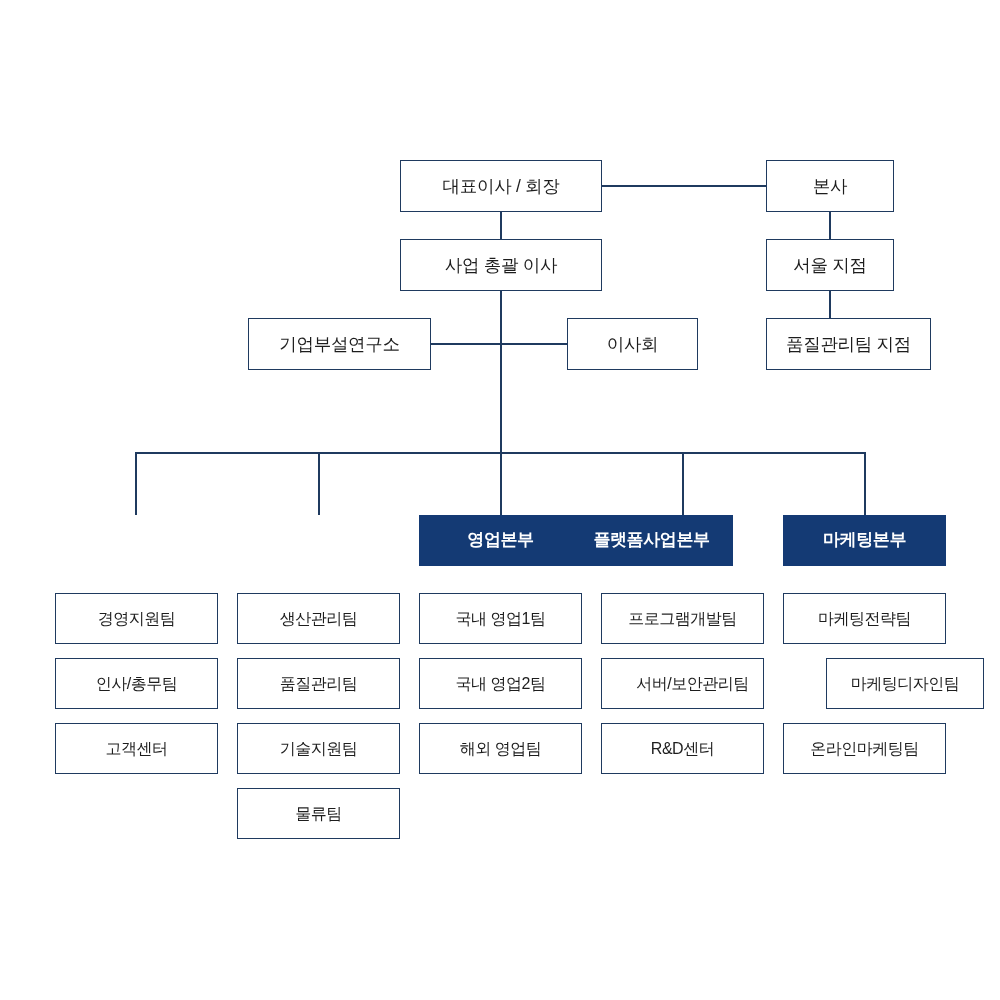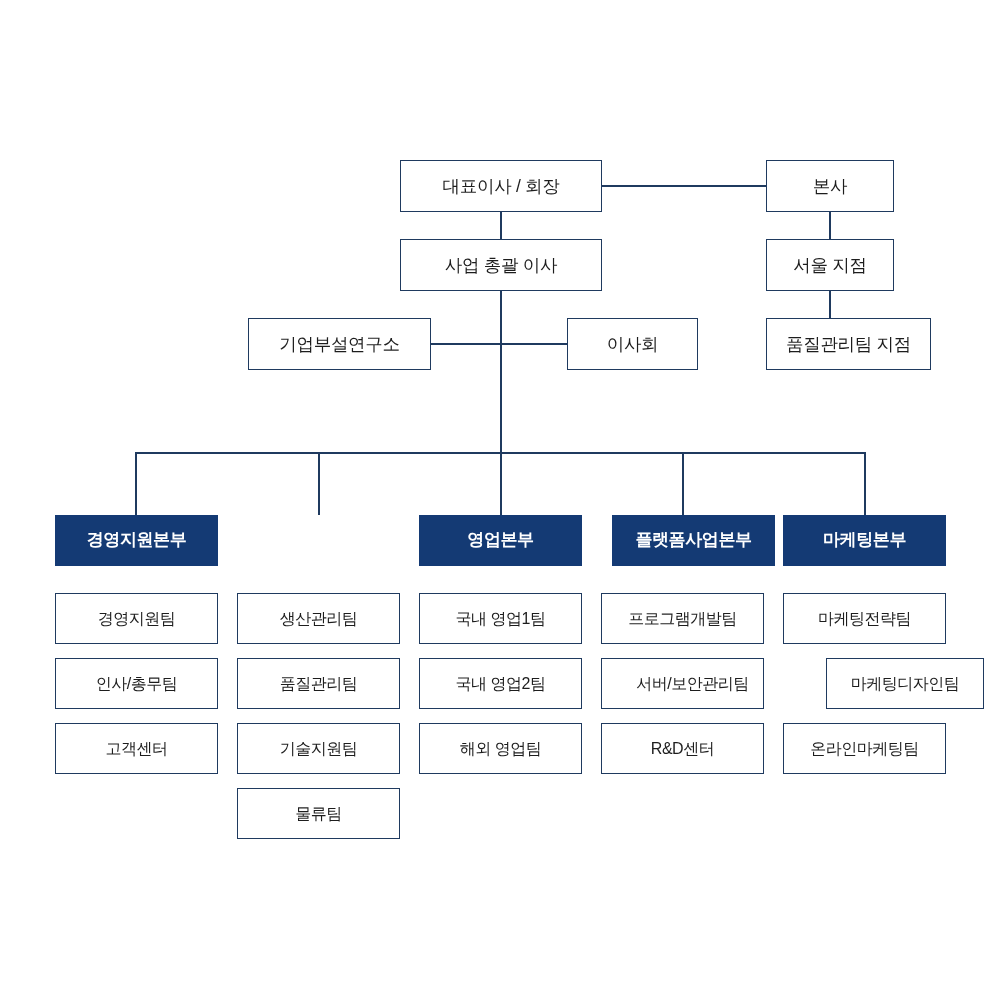--- a/index.html
+++ b/index.html
@@ -99,36 +99,35 @@
   <div class="node exec" style="left:248px; top:318px; width:183px; height:52px;">기업부설연구소</div>
 
   <div class="node exec" style="left:567px; top:318px; width:131px; height:52px;">이사회</div>
 
   <div class="node exec" style="left:766px; top:160px; width:128px; height:52px;">본사</div>
 
   <div class="node exec" style="left:766px; top:239px; width:128px; height:52px;">서울 지점</div>
 
   <div class="node exec" style="left:766px; top:318px; width:165px; height:52px;">품질관리팀 지점</div>
 
-  <div class="node division" style="left:55px; top:515px; width:163px; height:51px;">경영지원본부</div>
   <div class="node team" style="left:55px; top:593px; width:163px; height:51px;">경영지원팀</div>
   <div class="node team" style="left:55px; top:658px; width:163px; height:51px;">인사/총무팀</div>
   <div class="node team" style="left:55px; top:723px; width:163px; height:51px;">고객센터</div>
 
   <div class="node team" style="left:237px; top:593px; width:163px; height:51px;">생산관리팀</div>
   <div class="node team" style="left:237px; top:658px; width:163px; height:51px;">품질관리팀</div>
   <div class="node team" style="left:237px; top:723px; width:163px; height:51px;">기술지원팀</div>
   <div class="node team" style="left:237px; top:788px; width:163px; height:51px;">물류팀</div>
 
   <div class="node division" style="left:419px; top:515px; width:163px; height:51px;">영업본부</div>
   <div class="node team" style="left:419px; top:593px; width:163px; height:51px;">국내 영업1팀</div>
   <div class="node team" style="left:419px; top:658px; width:163px; height:51px;">국내 영업2팀</div>
   <div class="node team" style="left:419px; top:723px; width:163px; height:51px;">해외 영업팀</div>
 
-  <div class="node division" style="left:612px; top:515px; width:163px; height:51px;">플랫폼사업본부</div>
+  <div class="node division" style="left:570px; top:515px; width:163px; height:51px;">플랫폼사업본부</div>
   <div class="node team" style="left:601px; top:593px; width:163px; height:51px;">프로그램개발팀</div>
   <div class="node team" style="left:601px; top:658px; width:163px; height:51px;padding-left:20px;">서버/보안관리팀</div>
   <div class="node team" style="left:601px; top:723px; width:163px; height:51px;">R&amp;D센터</div>
 
   <div class="node division" style="left:783px; top:515px; width:163px; height:51px;">마케팅본부</div>
   <div class="node team" style="left:783px; top:593px; width:163px; height:51px;">마케팅전략팀</div>
   <div class="node team" style="left:826px; top:658px; width:158px; height:51px;">마케팅디자인팀</div>
   <div class="node team" style="left:783px; top:723px; width:163px; height:51px;">온라인마케팅팀</div>
 
 </div>

